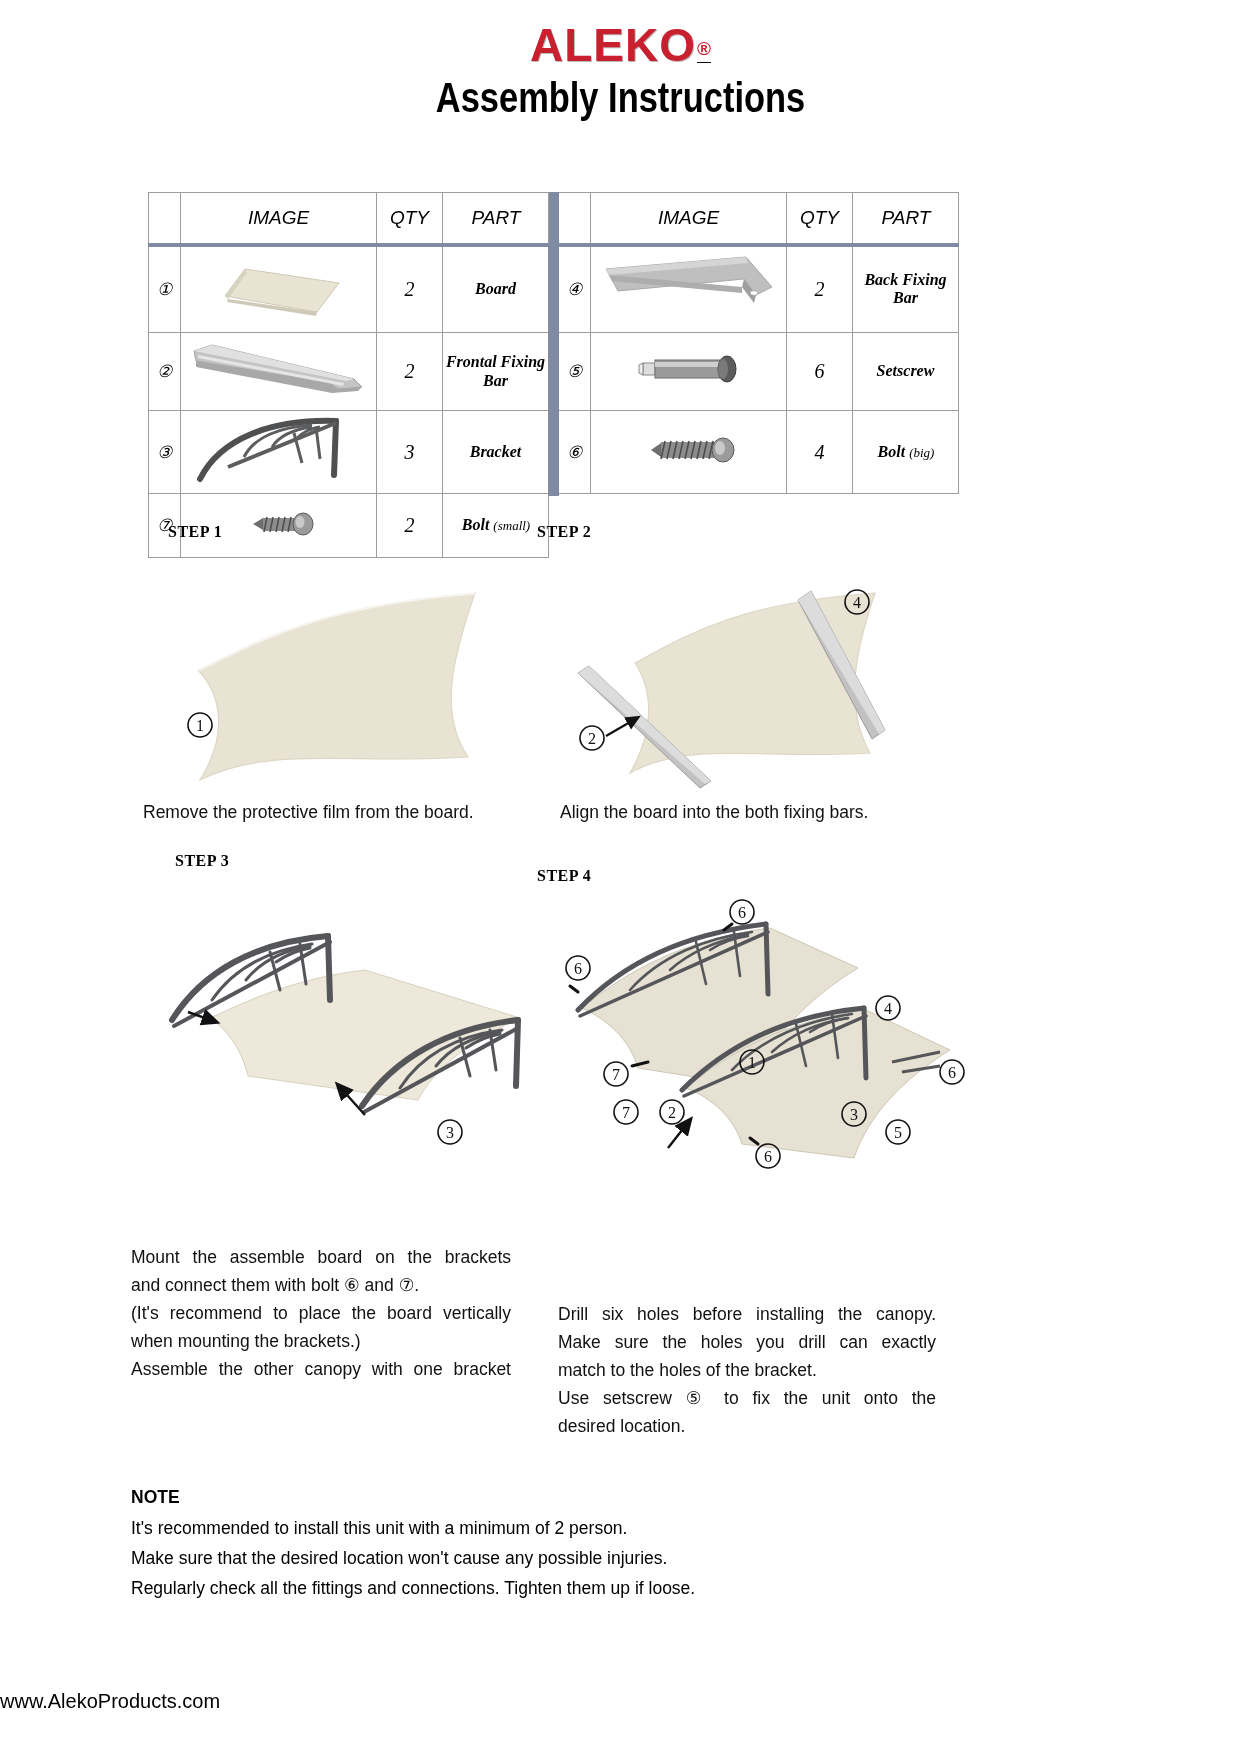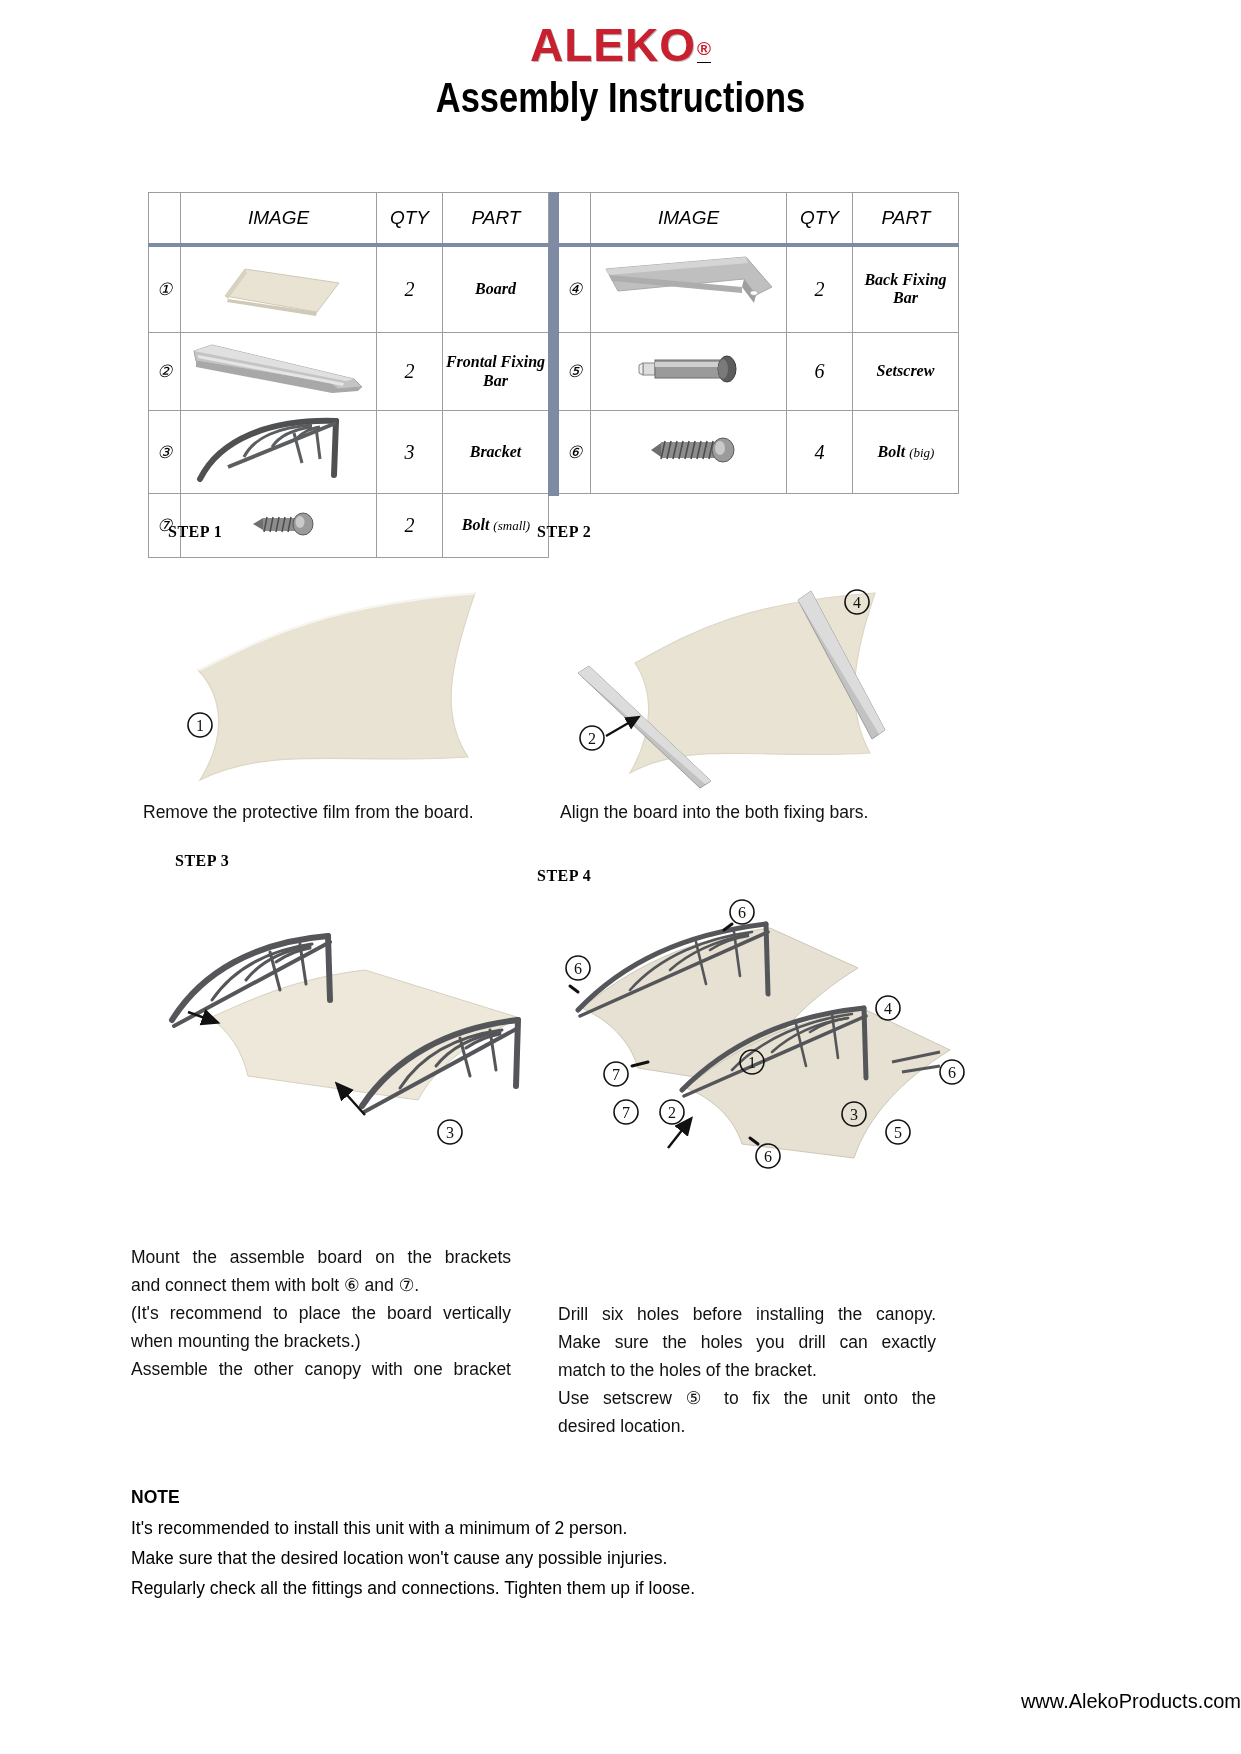--- a/index.html
+++ b/index.html
@@ -132,21 +132,21 @@
     font-size:17.5px;
   }
   .note-line {
     font-family:"Liberation Sans", sans-serif;
     font-size:17.5px;
     line-height:30px;
   }
   .footer {
     position:absolute;
     left:0; right:0; top:1690px;
-    text-align:right;
+    text-align:left;
     font-family:"Liberation Sans", sans-serif;
     font-size:20px;
   }
   .abs { position:absolute; }
   .cnum-svg { font-family:"Liberation Serif", serif; font-size:16px; }
 </style>
 </head>
 <body>
 
 <div class="page">

